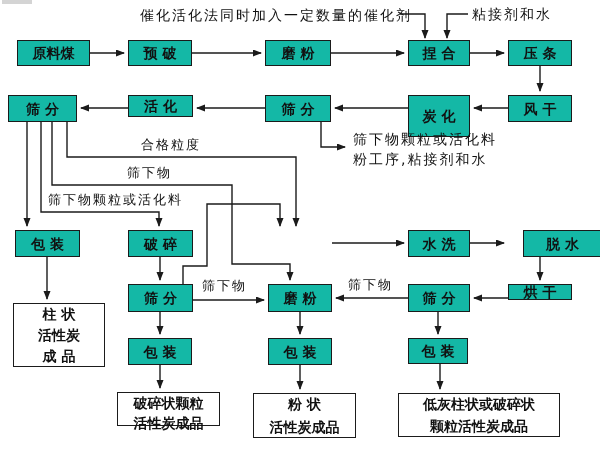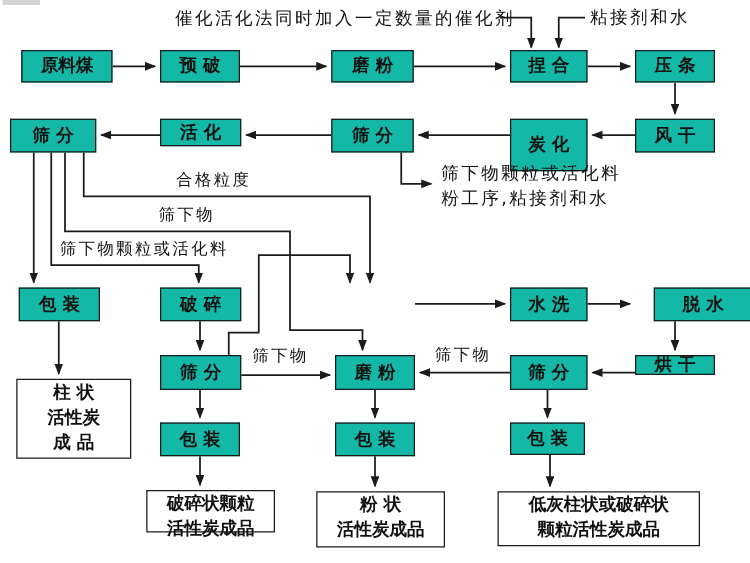--- a/index.html
+++ b/index.html
@@ -7,21 +7,21 @@
     position:relative;width:600px;height:450px;background:#ffffff;overflow:hidden;
     font-family:"DejaVu Sans","Liberation Sans",sans-serif;color:#111;
   }
   .node{
     position:absolute;box-sizing:border-box;border:1.5px solid #1b1b1b;background:#14b8a6;
     display:flex;align-items:center;justify-content:center;
     font-size:14px;font-weight:bold;white-space:nowrap;line-height:1;
   }
   .product{
     position:absolute;box-sizing:border-box;border:1.5px solid #1b1b1b;background:#fff;
-    display:flex;flex-direction:column;align-items:center;justify-content:flex-start;
+    display:flex;flex-direction:column;align-items:center;justify-content:space-between;
     font-size:14px;font-weight:bold;line-height:20px;text-align:center;white-space:nowrap;
   }
   .lbl{
     position:absolute;font-size:13px;font-weight:normal;white-space:nowrap;
     letter-spacing:2px;line-height:16px;background:transparent;
   }
   svg.wires{position:absolute;left:0;top:0;pointer-events:none;}
   .wm{position:absolute;left:2px;top:0;width:30px;height:4px;background:#d4d4d4;}
 </style>
 </head>

